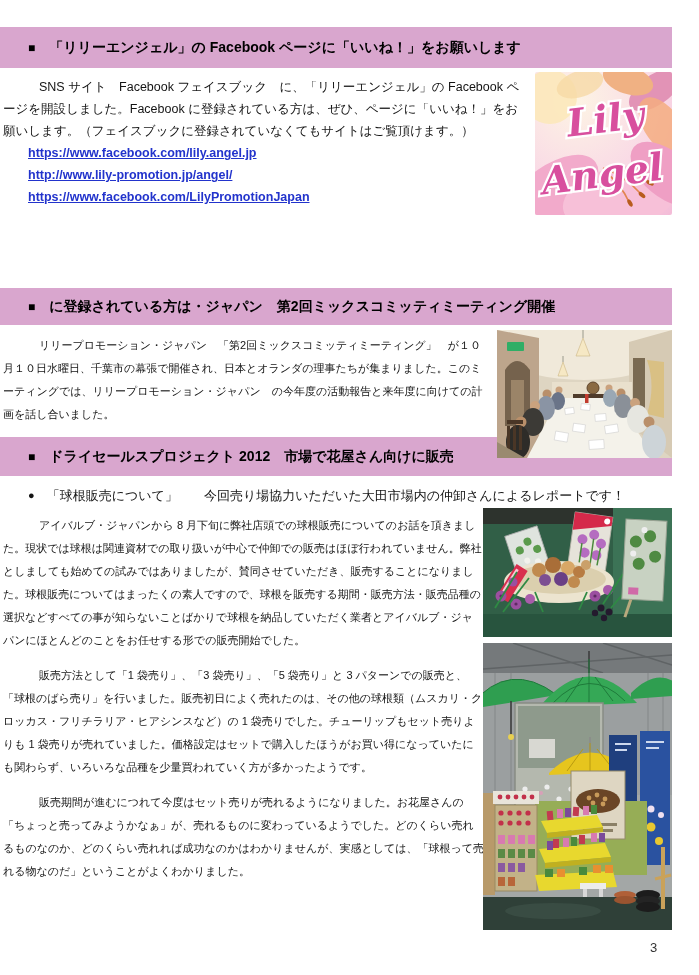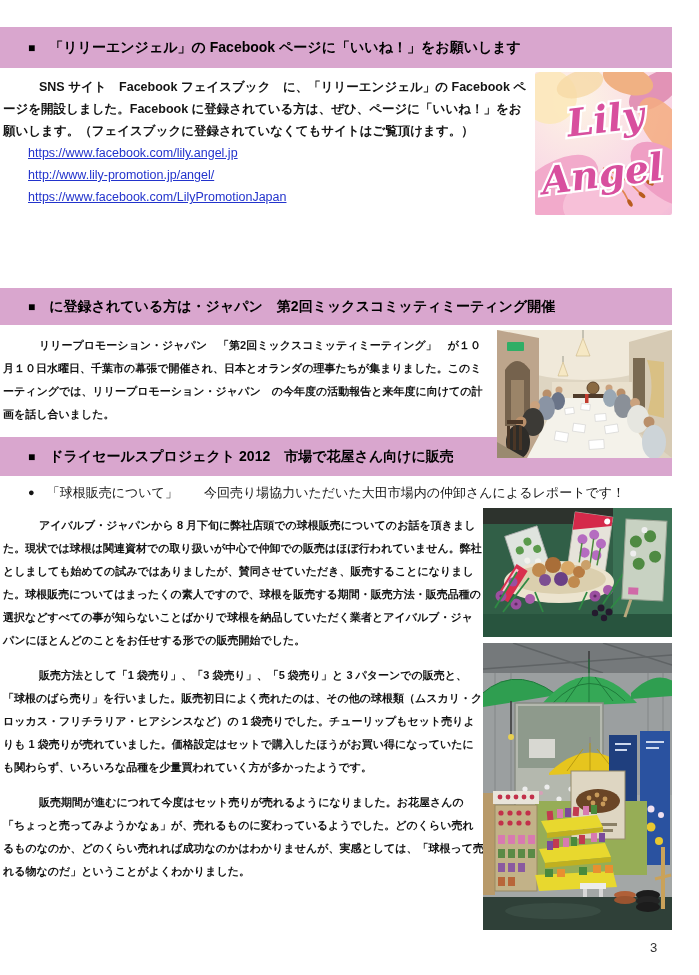--- a/index.html
+++ b/index.html
@@ -14,26 +14,26 @@
   }
   .bar .sq{margin:0 14px 0 28px;font-size:12px;line-height:1;}
   #bar1{top:27px;height:41px;}
   #bar2{top:288px;height:37px;}
   #bar3{top:437px;height:39px;}
 
   p{margin:0;}
   .flow{position:absolute;}
   #sec1{top:76px;left:3px;width:669px;font-size:12.5px;line-height:22px;}
   #sec2-para{top:334px;left:3px;width:489px;font-size:11px;line-height:23px;}
-  #sec3-lead{top:484px;left:3px;width:669px;font-size:13px;line-height:16px;}
+  #sec3-lead{top:484px;left:3px;width:669px;font-size:13px;line-height:23px;}
   #sec3-body{top:514px;left:3px;width:481px;font-size:11px;line-height:23px;}
   #sec3-body p + p{margin-top:12px;}
 
-  .indent{text-indent:36px;font-weight:bold;}
-  .linkline{padding-left:25px;}
+  .indent{text-indent:36px;}
+  .linkline{padding-left:25px;font-weight:bold;}
   a.doc-link{color:#2233cc;text-decoration:underline;cursor:pointer;}
   .bulletline{text-indent:25px;}
   .dot{margin-right:12px;font-size:11px;vertical-align:1px;}
 
   
   .lily-img{float:right;width:137px;height:143px;margin:-4px 0 10px 6px;border-radius:2px;overflow:hidden;}
   #meeting-photo{position:absolute;left:497px;top:330px;width:175px;height:128px;z-index:2;overflow:hidden;}
   #bulb-photo{position:absolute;left:483px;top:508px;width:189px;height:129px;z-index:2;overflow:hidden;}
   #stall-photo{position:absolute;left:483px;top:643px;width:189px;height:287px;z-index:2;overflow:hidden;}
   .photo-svg{display:block;width:100%;height:100%;}

